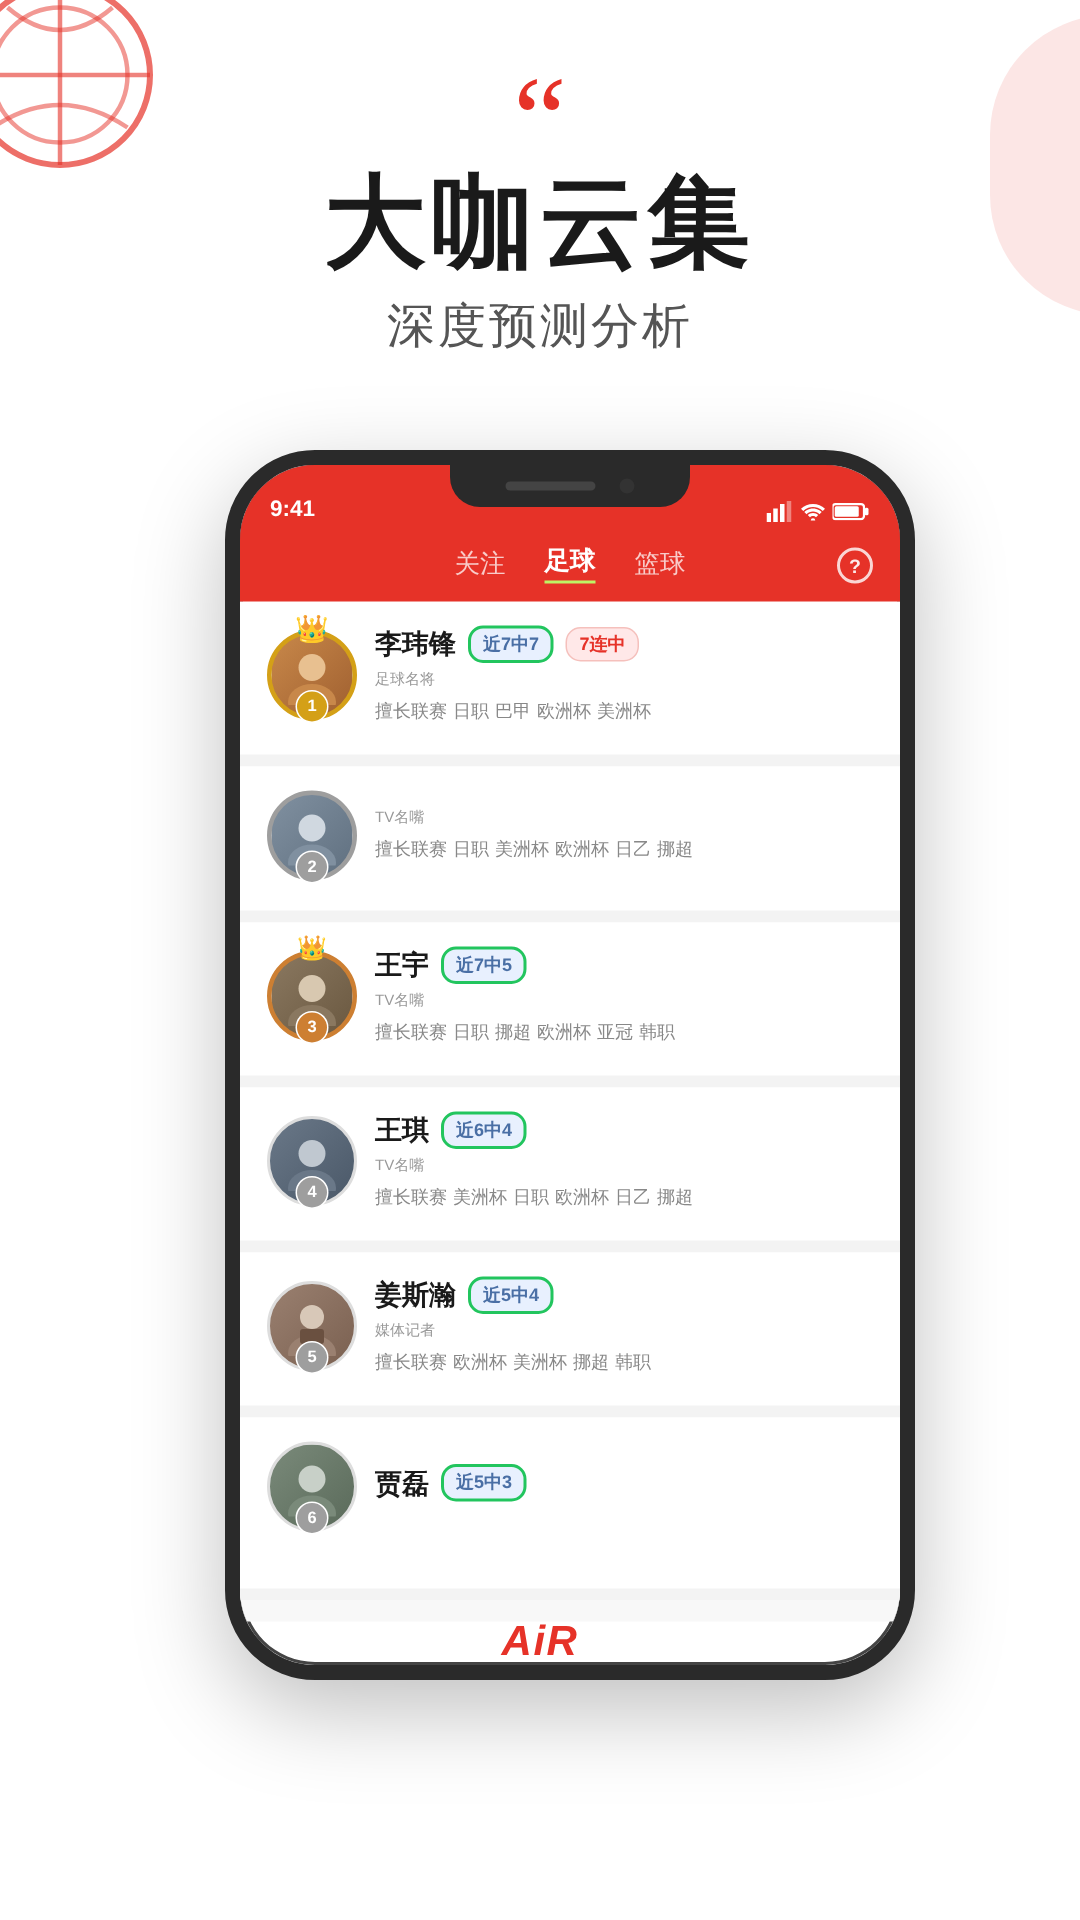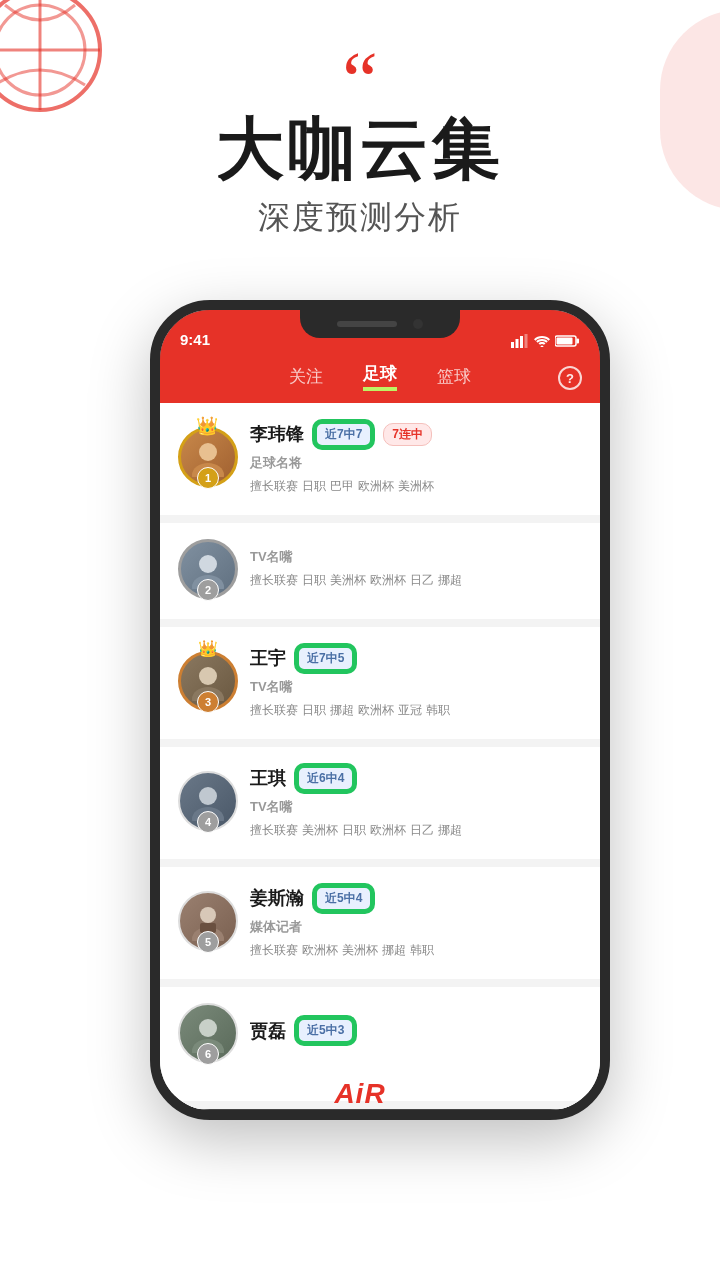--- a/index.html
+++ b/index.html
@@ -140,35 +140,35 @@
       gap: 5px;
     }
 
     
     .header-nav {
       background: #e63228;
       display: flex;
       align-items: center;
       justify-content: center;
       padding: 8px 20px 12px;
-      gap: 40px;
+      gap: 26px;
       position: relative;
     }
 
     .nav-item {
       color: rgba(255,255,255,0.75);
       font-size: 17px;
       font-weight: 500;
       cursor: pointer;
     }
 
     .nav-item.active {
       color: #fff;
       font-weight: 700;
-      border-bottom: 4px solid #bef264;
+      border-bottom: 2px solid #bef264;
       padding-bottom: 2px;
     }
 
     .nav-help {
       position: absolute;
       right: 18px;
       top: 50%;
       transform: translateY(-50%);
       width: 24px;
       height: 24px;
@@ -270,35 +270,34 @@
     .badge {
       padding: 2px 8px;
       border-radius: 10px;
       font-size: 12px;
       font-weight: 600;
     }
 
     .badge-blue {
       background: #e8f0fe;
       color: #4a6fa5;
-      border: 5px solid #22c55e;
+      border: 2px solid #22c55e;
       text-align: center;
     }
 
     .badge-red {
       background: #ffe8e8;
       color: #e63228;
       border: 1px solid #f5c0bc;
     }
 
     .expert-desc {
-      font-size: 13px;
+      font-size: 10px;
       color: #999;
       margin-bottom: 6px;
-      font-weight: bold;
     }
 
     .expert-tags {
       display: flex;
       gap: 4px;
       flex-wrap: wrap;
     }
 
     .tag {
       font-size: 12px;

